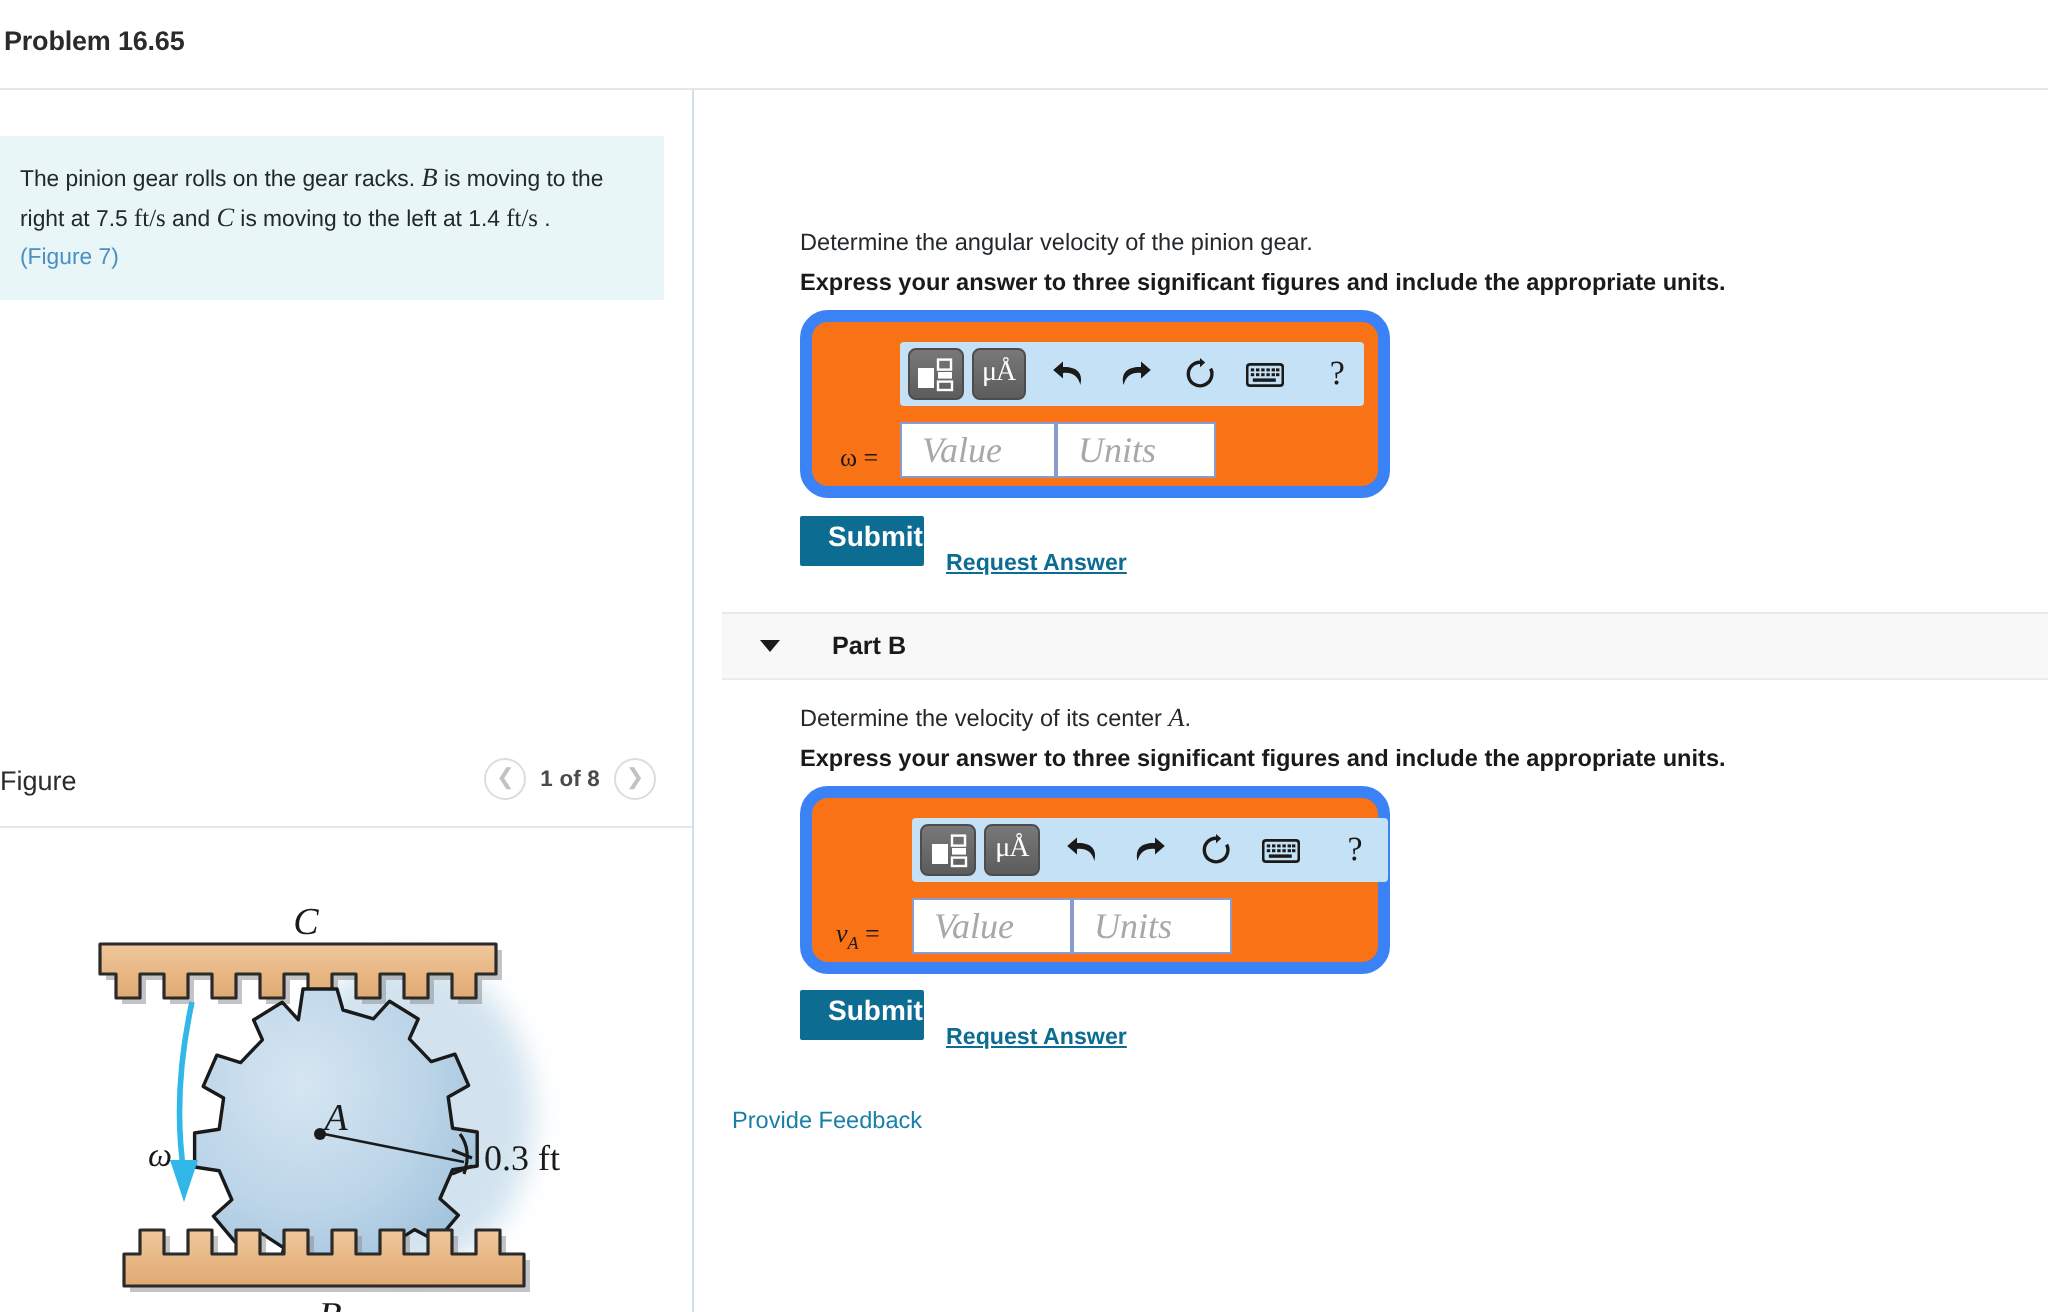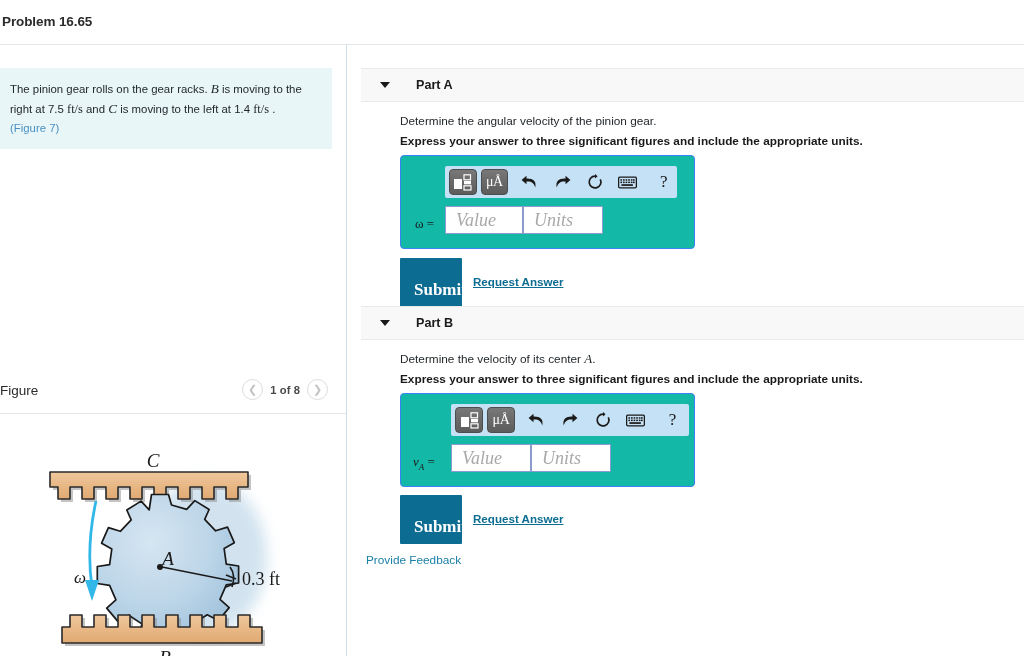--- a/index.html
+++ b/index.html
@@ -198,23 +198,23 @@
     left: 53px;
     font-size: 11.8px;
     font-weight: bold;
     color: #1a1a1a;
   }
 
   
   .answer-box {
     position: absolute;
     box-sizing: border-box;
-    border: 1px solid #3b82f6;
-    border-radius: 4px;
-    background: #14b8a6;
+    border: 6px solid #3b82f6;
+    border-radius: 14px;
+    background: #f97316;
   }
   .toolbar {
     position: absolute;
     background: #c5e1f5;
     border-radius: 2px;
     display: flex;
     align-items: center;
   }
   .tb-btn {
     display: flex;
@@ -268,24 +268,24 @@
     padding: 0 0 0 10px;
     outline: none;
   }
   .ans-input::placeholder { color: #a8a8a8; opacity: 1; font-style: italic; }
 
   .submit-btn {
     position: absolute;
     background: #0d6c91;
     color: #ffffff;
     border: none;
-    font-family: Liberation Serif, serif;
-    font-size: 17px;
+    font-family: Liberation Sans, sans-serif;
+    font-size: 14px;
     font-weight: bold;
-    padding: 22px 14px 7px 14px;
+    padding: 2px 14px 7px 14px;
     cursor: pointer;
     border-radius: 1px;
   }
   .request-link {
     position: absolute;
     color: #0d6c91;
     font-size: 11.6px;
     font-weight: bold;
     text-decoration: underline;
     cursor: pointer;
@@ -436,24 +436,20 @@
         <text x="165" y="247" font-family="Liberation Serif, serif" font-style="italic" font-size="19" fill="#1a1a1a" text-anchor="middle">B</text>
         <text x="168" y="148" font-family="Liberation Serif, serif" font-style="italic" font-size="19" fill="#1a1a1a" text-anchor="middle">A</text>
         <text x="80" y="166" font-family="Liberation Serif, serif" font-style="italic" font-size="17" fill="#1a1a1a" text-anchor="middle">ω</text>
         <text x="242" y="168" font-family="Liberation Serif, serif" font-size="18" fill="#1a1a1a">0.3 ft</text>
       </svg>
     </div>
   </div>
 
   <div class="right-col">
 
-    <div class="part-bar" style="top:23px;">
-      <span class="part-caret"></span>
-      <span class="part-title">Part A</span>
-    </div>
 
     <div class="part-prompt" style="top:68px;">
       <span>Determine the angular velocity of the pinion gear.</span><span class="mvar"></span><span></span>
     </div>
 
     <div class="part-instruction" style="top:89px;">Express your answer to three significant figures and include the appropriate units.</div>
 
     <div class="answer-box" style="left:53px; top:110px; width:295px; height:94px;">
 
       <div class="toolbar" style="left:44px; top:10px; width:232px; height:32px;">

